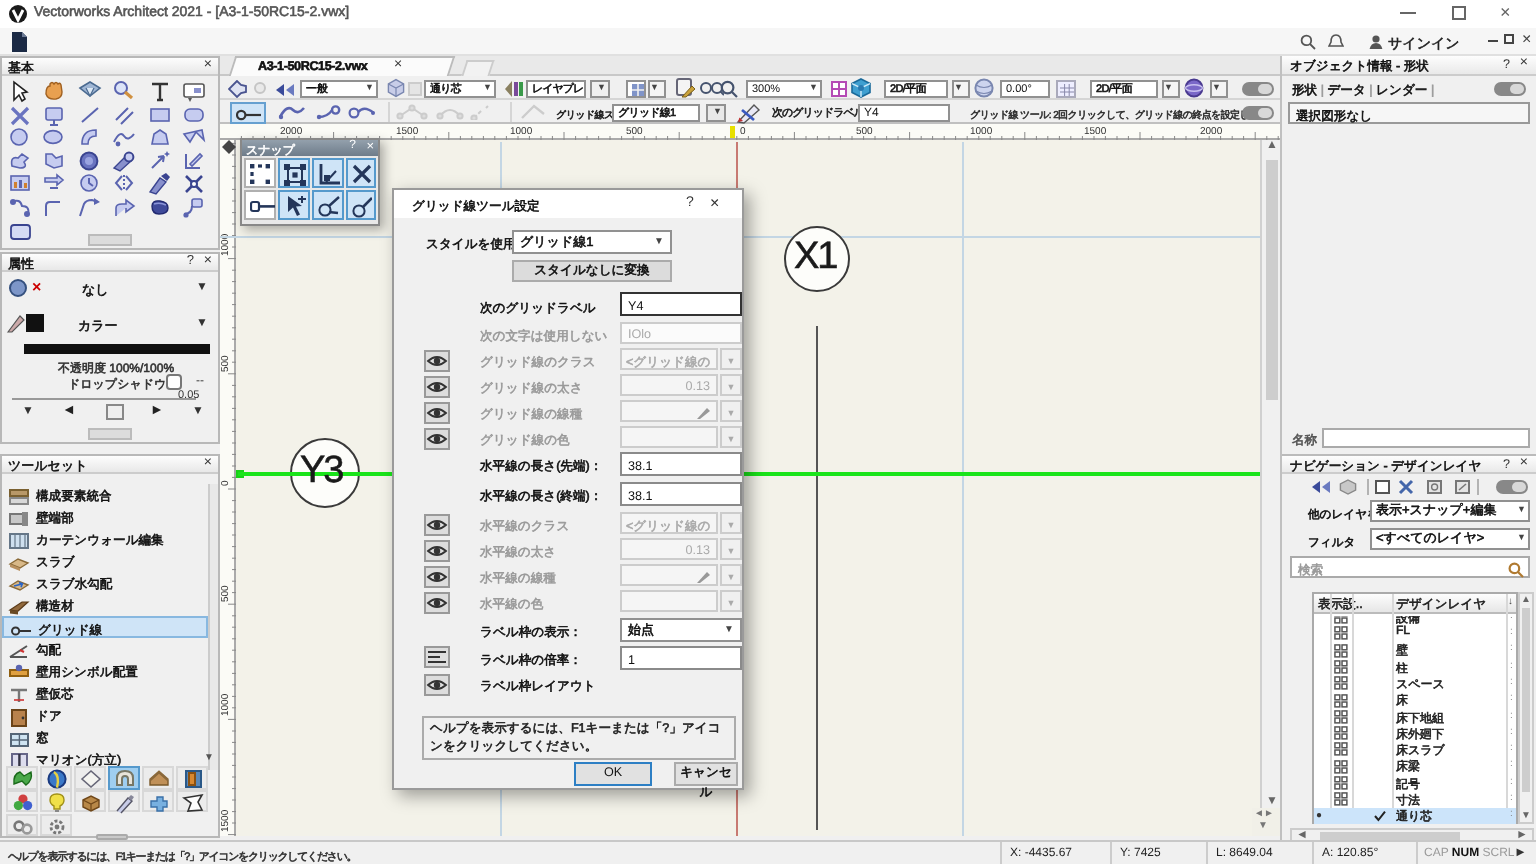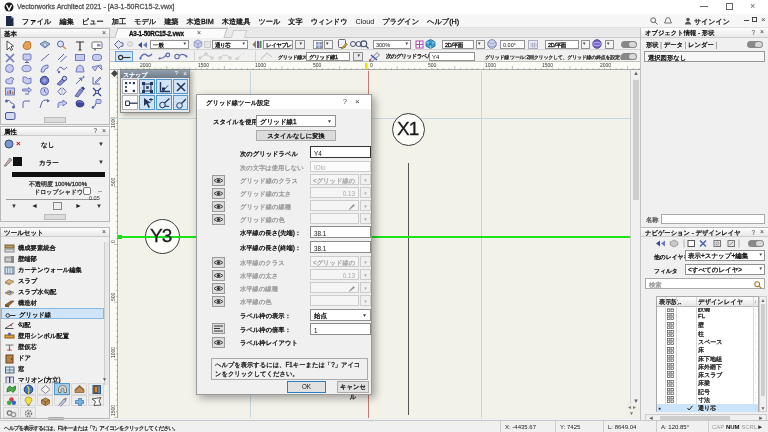--- a/index.html
+++ b/index.html
@@ -24,36 +24,20 @@
   <div class="abs" style="left:700px;top:6px;width:8px;height:1px;background:#666;"></div>
   <div class="abs" style="left:726px;top:3px;width:7px;height:7px;border:1px solid #666;"></div>
   <div class="abs" style="left:750px;top:2px;font-size:9px;color:#666;line-height:9px;">×</div>
 </div>
 
 <div class="abs" style="left:0;top:14px;width:768px;height:14px;background:#f6f6f6;border-bottom:1px solid #e0e0e0;">
   <svg class="abs" style="left:5px;top:2px" width="9" height="10" viewBox="0 0 9 10">
       <path d="M1 0 h5 l2.5 2.5 V10 H1 Z" fill="#1b2a45"></path>
       <path d="M6 0 l2.5 2.5 H6 Z" fill="#6b7a95"></path>
     </svg>
-  <div class="abs jp" style="left:22px;top:3px;font-size:7.2px;color:#111;display:flex;gap:8px;white-space:nowrap;">
-    <span>ファイル</span>
-      <span>編集</span>
-      <span>ビュー</span>
-      <span>加工</span>
-      <span>モデル</span>
-      <span>建築</span>
-      <span>木造BIM</span>
-      <span>木造建具</span>
-      <span>ツール</span>
-      <span>文字</span>
-      <span>ウィンドウ</span>
-      <span style="-webkit-text-stroke:0">Cloud</span>
-      <span>プラグイン</span>
-      <span>ヘルプ(H)</span>
-  </div>
   <svg class="abs" style="left:650px;top:3px" width="8" height="8" viewBox="0 0 8 8">
       <circle cx="3.2" cy="3.2" r="2.4" fill="none" stroke="#555" stroke-width="0.9"></circle>
       <path d="M5 5 L7.5 7.5" stroke="#555" stroke-width="0.9"></path>
     </svg>
   <svg class="abs" style="left:664px;top:3px" width="8" height="8" viewBox="0 0 8 8">
       <path d="M4 0.5 Q6.5 0.5 6.5 4 L7.5 6 H0.5 L1.5 4 Q1.5 0.5 4 0.5Z" fill="none" stroke="#555" stroke-width="0.8"></path>
     </svg>
   <svg class="abs" style="left:684px;top:3px" width="8" height="8" viewBox="0 0 8 8">
       <circle cx="4" cy="2.5" r="1.8" fill="#555"></circle>
       <path d="M0.8 7.5 Q1.5 4.5 4 4.5 Q6.5 4.5 7.2 7.5Z" fill="#555"></path>

